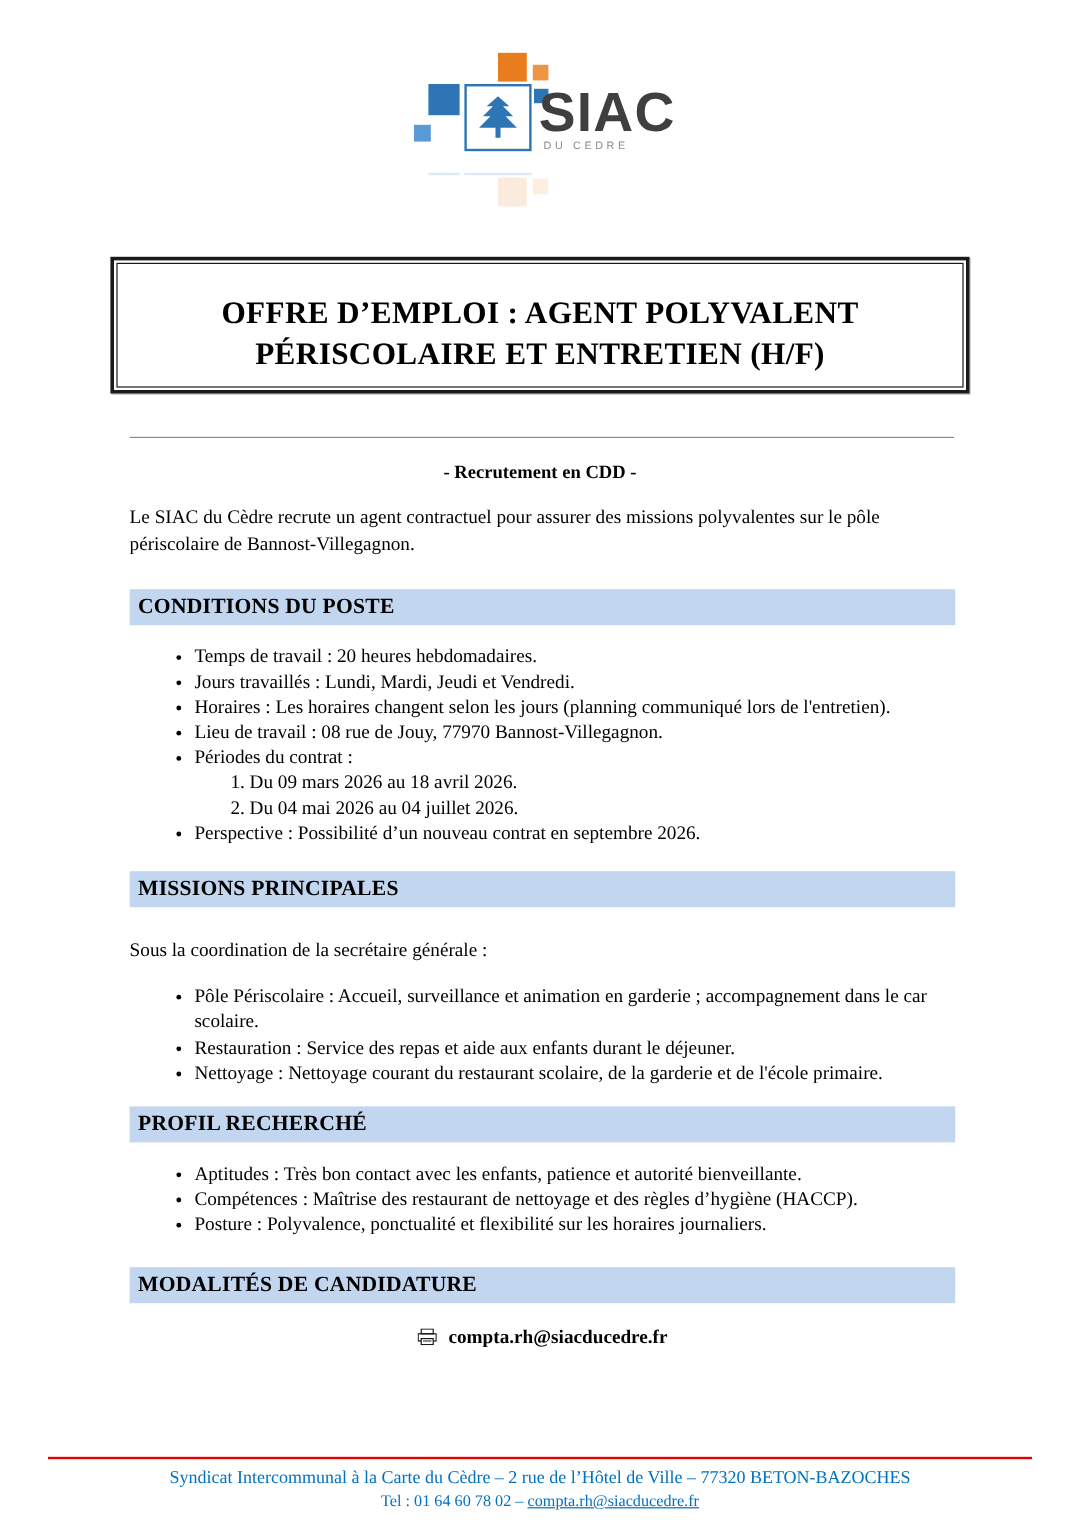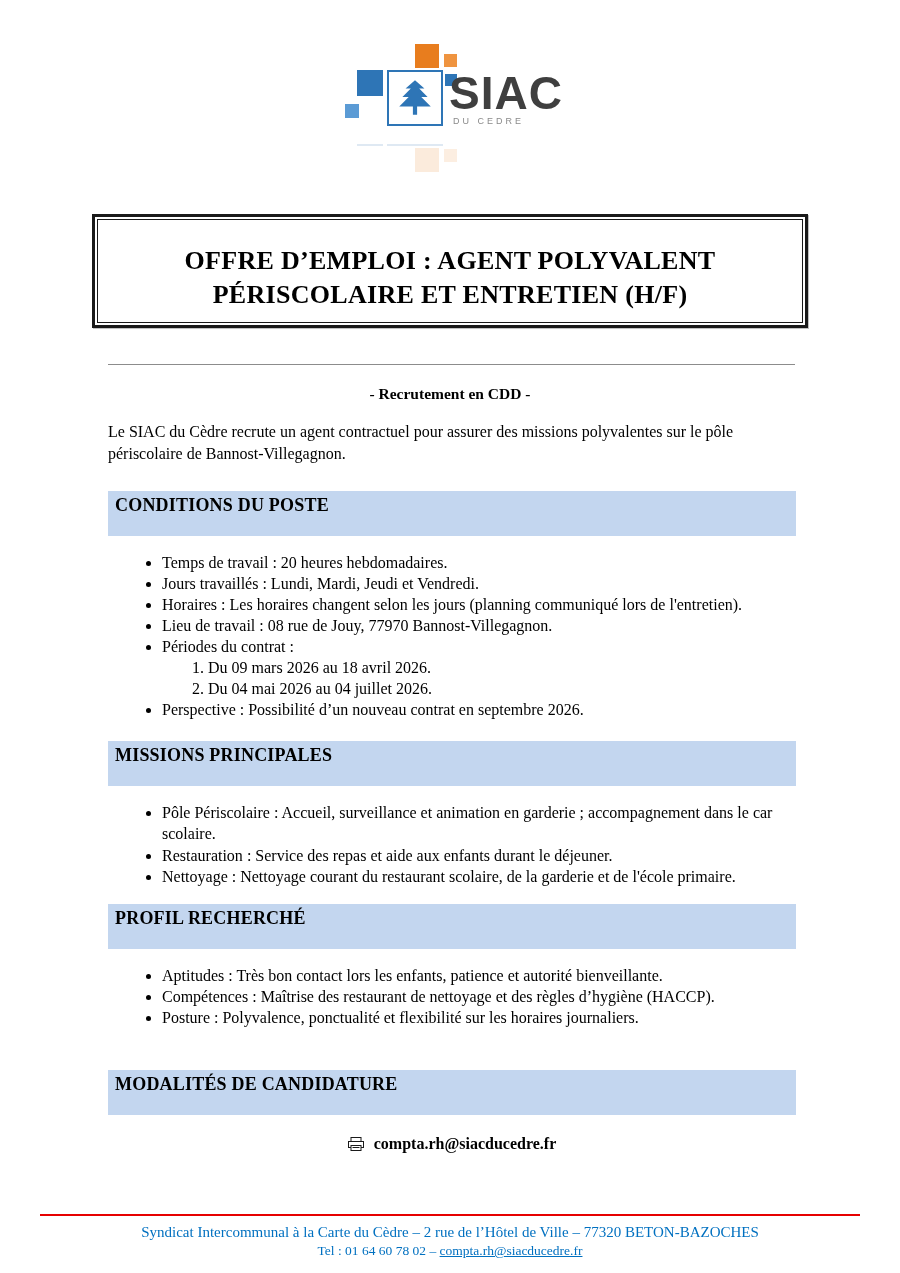--- a/index.html
+++ b/index.html
@@ -60,26 +60,26 @@
   .gray-rule { margin: 36px 105px 0 108px; border-top: 1px solid #8c8c8c; }
   .subtitle { margin-top: 20px; text-align: center; font-weight: bold; font-size: 15.5px; }
   .content { margin-left: 108px; margin-right: 104px; font-size: 16px; line-height: 1.38; }
   .intro { margin-top: 18px; }
 
   .section-h {
     margin-top: 26px;
     background: #c3d6ef;
     font-weight: bold;
     font-size: 18px;
-    padding: 2px 7px 18px;
+    padding: 2px 7px 3px;
     letter-spacing: 0.2px;
   }
   .section-h.mt-21 { margin-top: 21px; }
   .section-h.mt-17 { margin-top: 17px; }
-  .section-h.mt-25 { margin-top: 42px; }
+  .section-h.mt-25 { margin-top: 25px; }
 
   ul.bullets { margin-top: 16px; padding-left: 54px; list-style-type: disc; }
   ul.bullets > li { line-height: 1.32; }
   ol.periods { padding-left: 46px; list-style-type: decimal; }
   ol.periods > li { line-height: 1.32; }
   .b { font-weight: normal; }
 
   .mission-intro { margin-top: 26px; }
   .apply-para { margin-top: 26px; }
 
@@ -147,29 +147,30 @@
       <li><span class="b">Périodes du contrat</span><span> :</span>
         <ol class="periods">
           <li><span>Du 09 mars 2026 au 18 avril 2026.</span></li>
           <li><span>Du 04 mai 2026 au 04 juillet 2026.</span></li>
         </ol>
       </li>
       <li><span class="b">Perspective</span><span> : Possibilité d’un nouveau contrat en septembre 2026.</span></li>
     </ul>
 
     <div class="section-h mt-21">MISSIONS PRINCIPALES</div>
+    <p class="mission-intro">Sous la coordination de la secrétaire générale :</p>
     <ul class="bullets">
       <li><span class="b">Pôle Périscolaire</span><span> : Accueil, surveillance et animation en garderie ; accompagnement dans le car scolaire.</span></li>
       <li><span class="b">Restauration</span><span> : Service des repas et aide aux enfants durant le déjeuner.</span></li>
       <li><span class="b">Nettoyage</span><span> : Nettoyage courant du restaurant scolaire, de la garderie et de l'école primaire.</span></li>
     </ul>
 
     <div class="section-h mt-17">PROFIL RECHERCHÉ</div>
     <ul class="bullets">
-      <li><span class="b">Aptitudes</span><span> : Très bon contact lors les enfants, patience et autorité bienveillante.</span></li>
+      <li><span class="b">Aptitudes</span><span> : Très bon contact avec les enfants, patience et autorité bienveillante.</span></li>
       <li><span class="b">Compétences</span><span> : Maîtrise des restaurant de nettoyage et des règles d’hygiène (HACCP).</span></li>
       <li><span class="b">Posture</span><span> : Polyvalence, ponctualité et flexibilité sur les horaires journaliers.</span></li>
     </ul>
 
     <div class="section-h mt-25">MODALITÉS DE CANDIDATURE</div>
 
     <div class="email-line"><svg width="16" height="14" viewBox="0 0 16 14">
           <rect x="3" y="0.5" width="10" height="4" fill="none" stroke="#1a1a1a"></rect>
           <rect x="0.5" y="4.5" width="15" height="6" fill="none" stroke="#1a1a1a"></rect>
           <rect x="3" y="8.5" width="10" height="5" fill="#ffffff" stroke="#1a1a1a"></rect>

